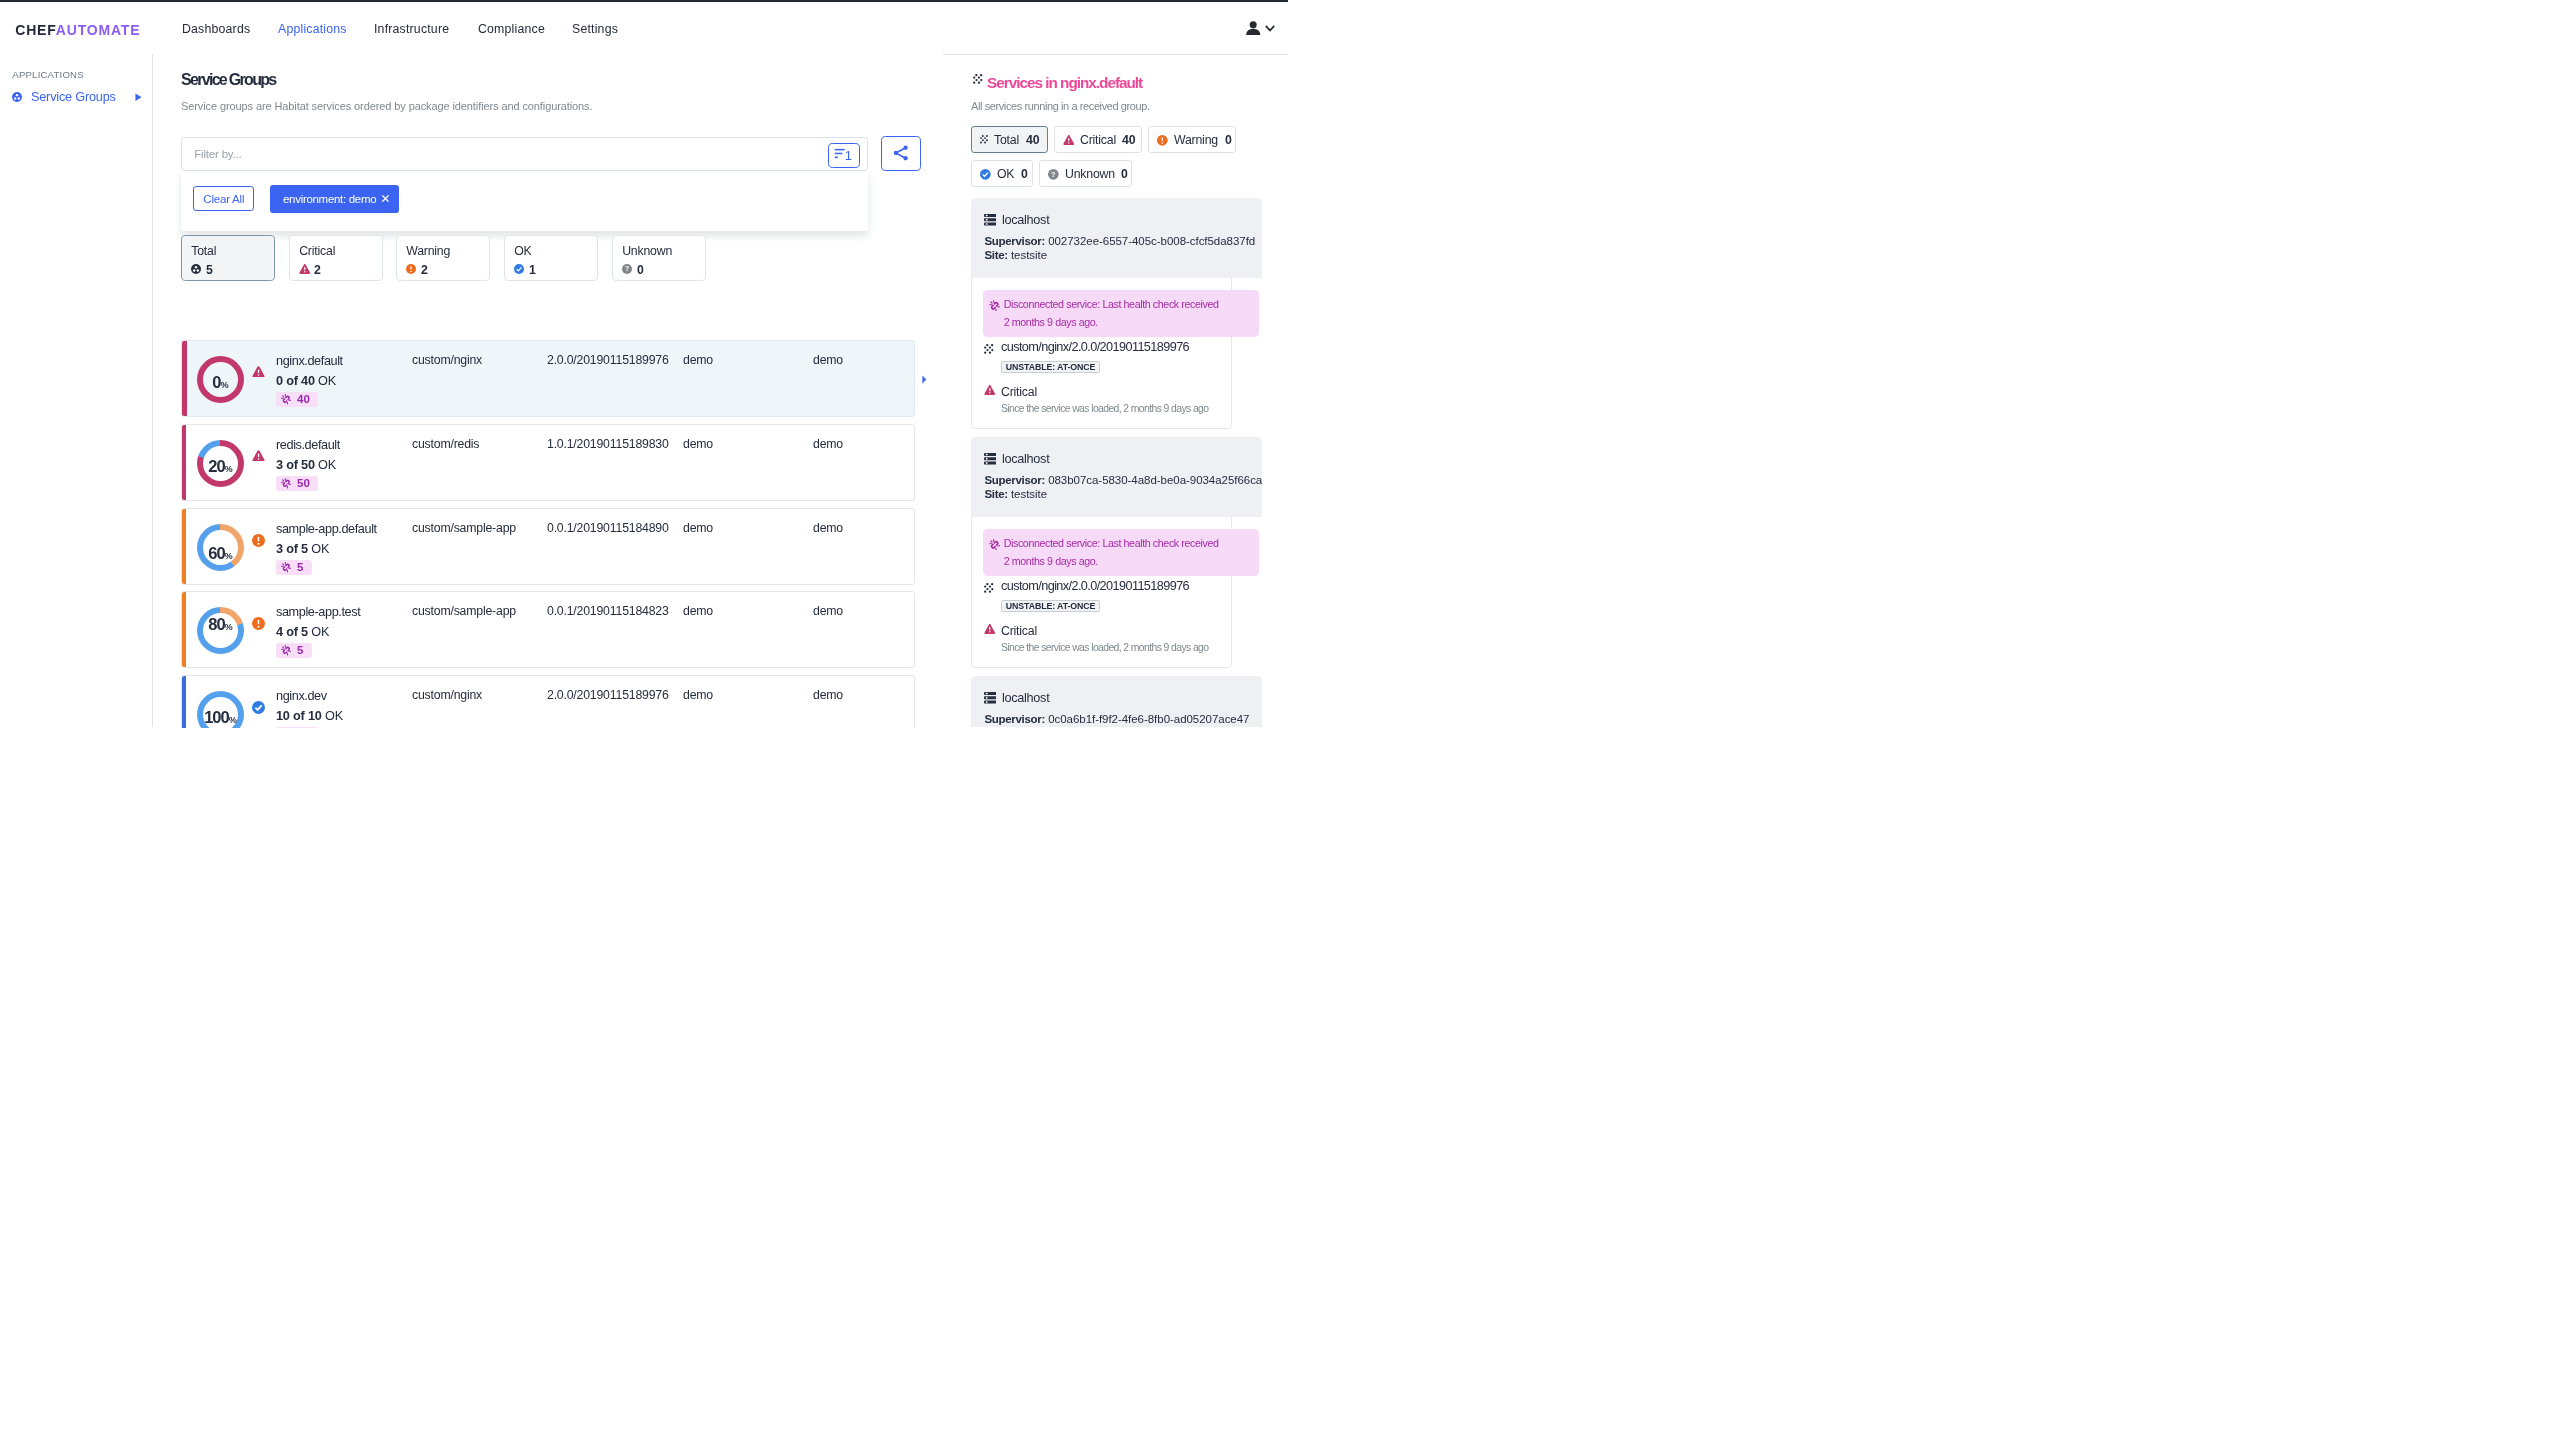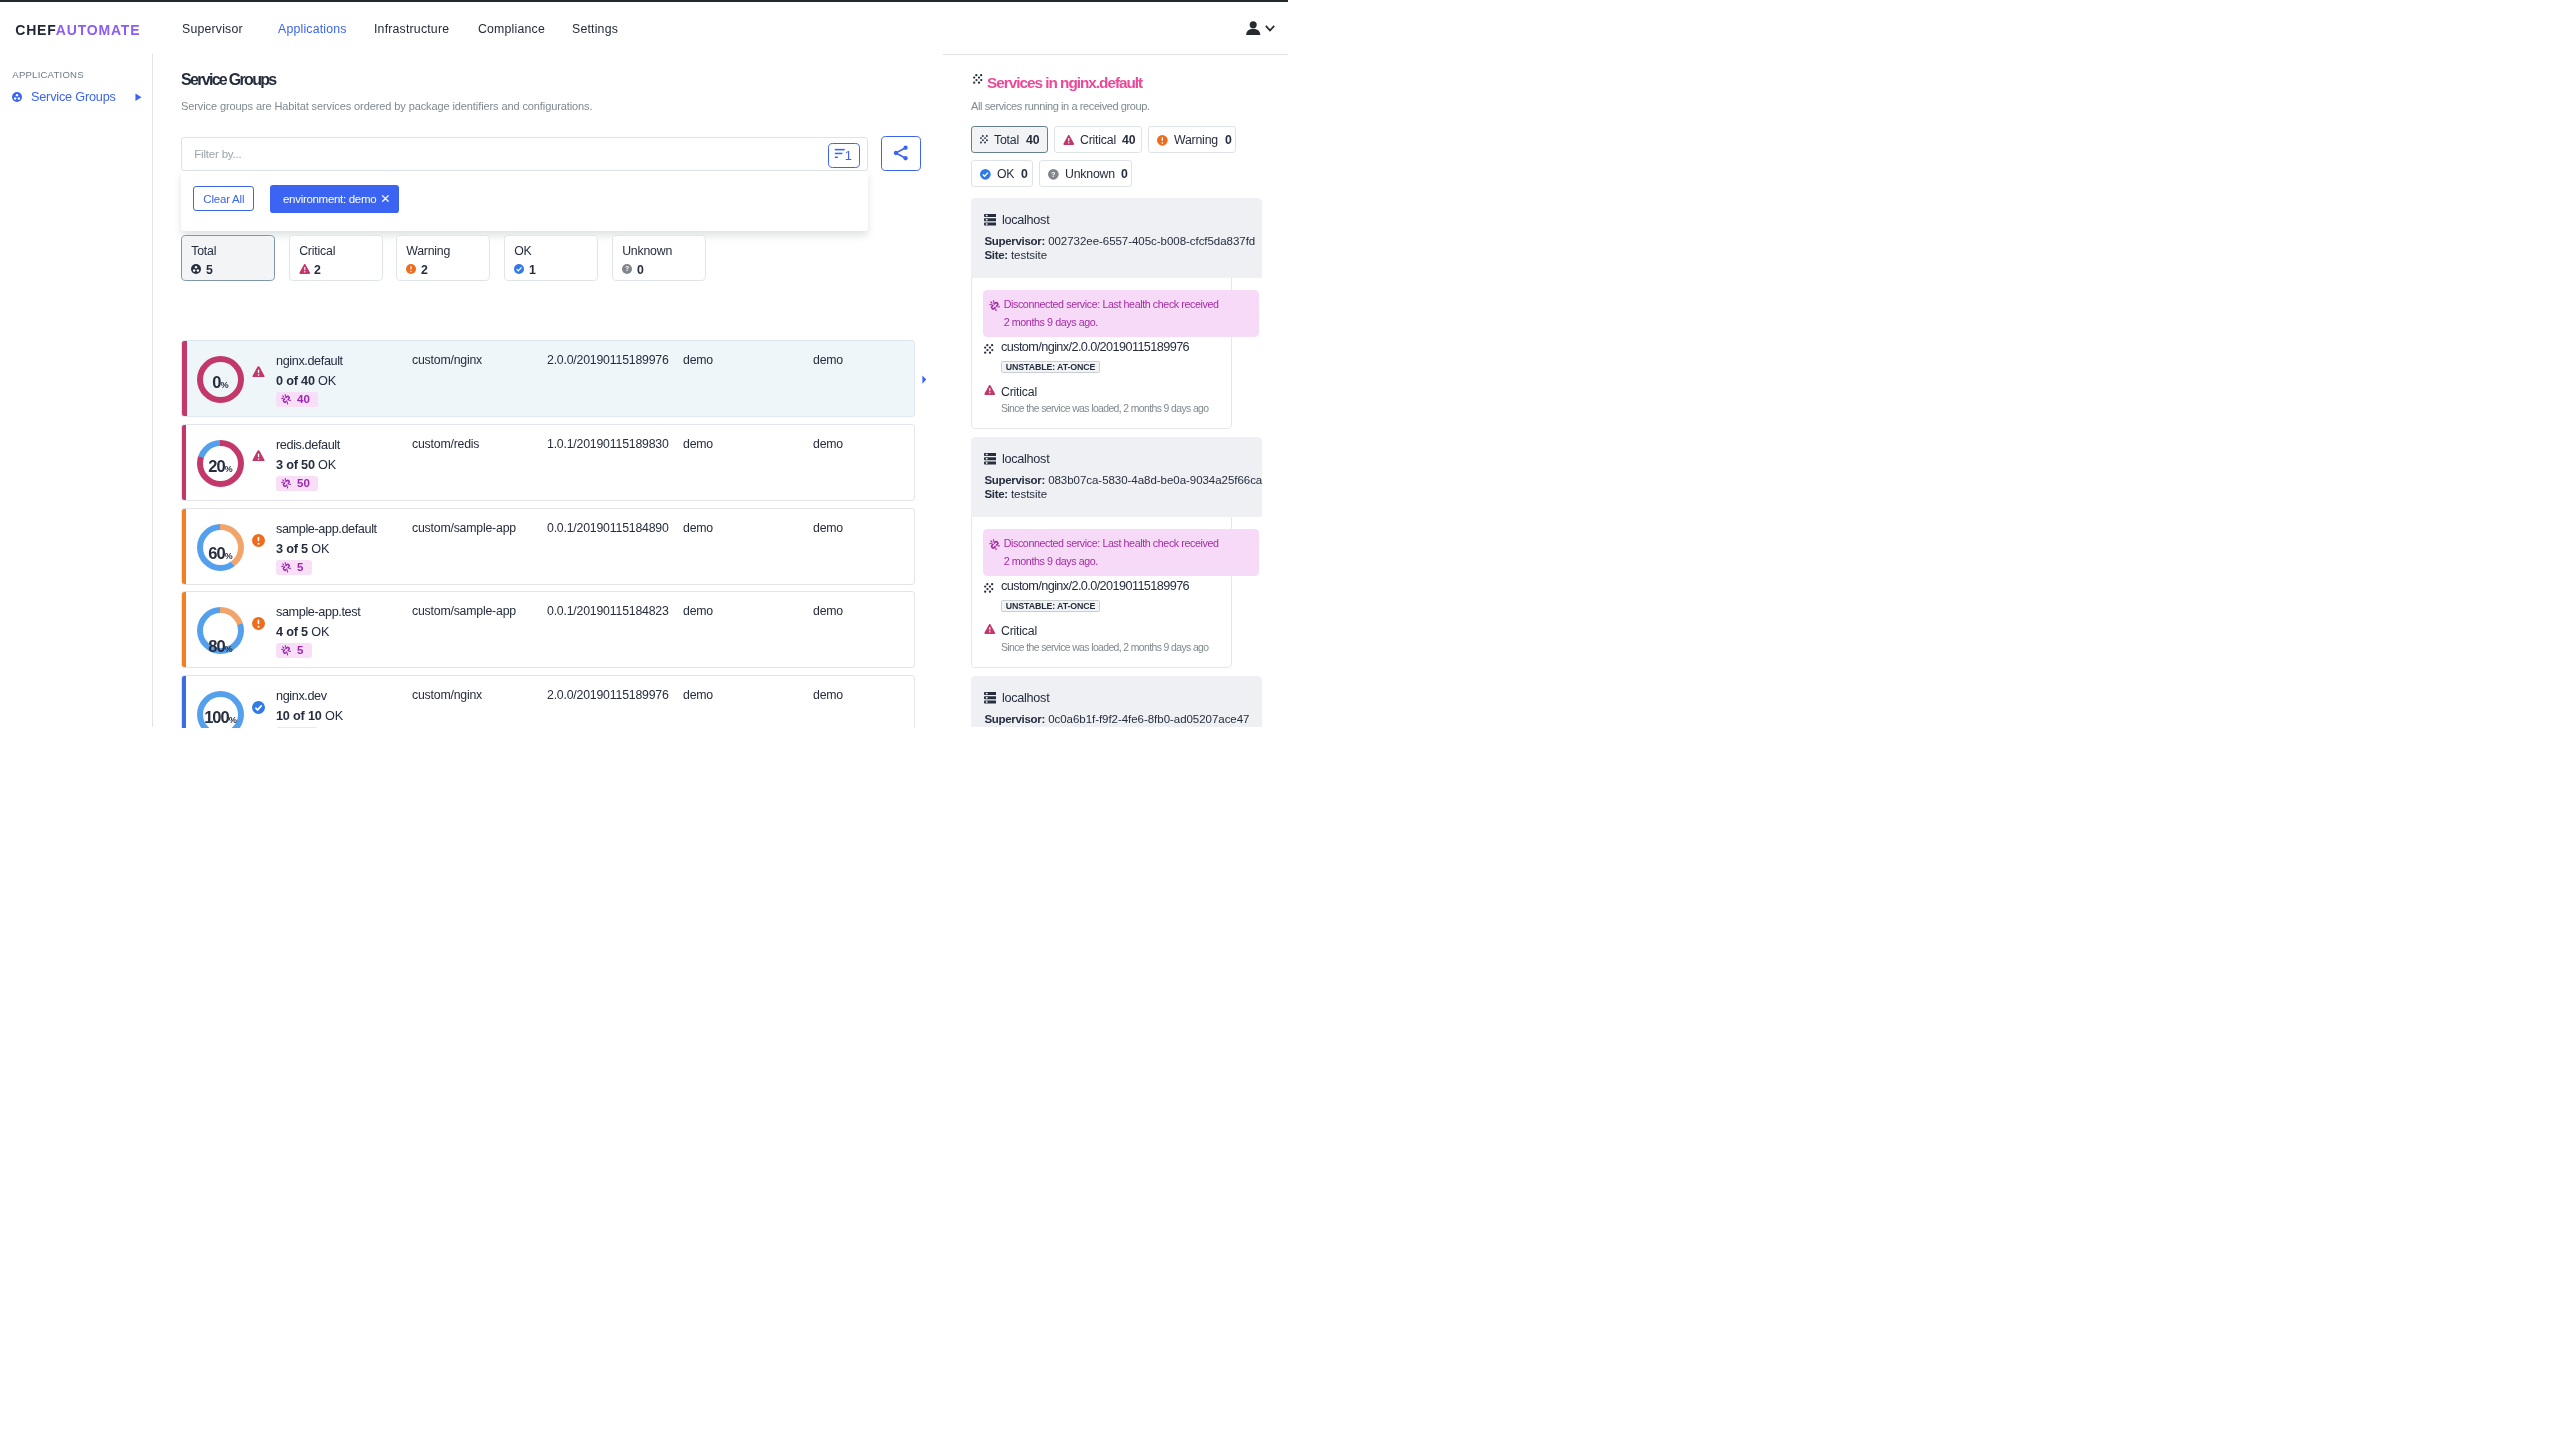--- a/index.html
+++ b/index.html
@@ -124,21 +124,21 @@
         <line x1="19.2" y1="14.6" x2="22.4" y2="14.1"></line>
         <line x1="14.3" y1="19.3" x2="14.8" y2="22.5"></line>
       </g>
     </g>
   </defs>
 </svg>
 <div id="page">
   <div id="topstrip"></div>
   <div id="nav">
     <div class="logo">CHEF<span class="aut">AUTOMATE</span></div>
-    <div class="navlink" style="left:182px;">Supervisor</div>
+    <div class="navlink" style="left:182px;">Dashboards</div>
     <div class="navlink active" style="left:278px;">Applications</div>
     <div class="navlink" style="left:374px;">Infrastructure</div>
     <div class="navlink" style="left:478px;">Compliance</div>
     <div class="navlink" style="left:572px;">Settings</div>
     <svg class="abs" style="left:1244px; top:17px;" width="18.4" height="18.4" viewBox="0 0 24 24">
       <circle cx="12" cy="7.5" r="4.6" fill="#26292e"></circle>
       <path d="M2.8 21 C2.8 15.4 6.9 12.6 12 12.6 C17.1 12.6 21.2 15.4 21.2 21 Z" fill="#26292e"></path>
     </svg>
     <svg class="abs" style="left:1265px; top:23px;" width="10" height="7" viewBox="0 0 13 9">
       <path d="M1 1 L6.5 7 L12 1" stroke="#26292e" stroke-width="2.2" fill="none"></path>
@@ -309,21 +309,21 @@
     <div class="rcell" style="left:230px;">custom/sample-app</div>
     <div class="rcell" style="left:365px;">0.0.1/20190115184890</div>
     <div class="rcell" style="left:501px;">demo</div>
     <div class="rcell" style="left:631px;">demo</div>
   </div>
 
   <div class="row" style="top:591px;">
     <div class="rbar" style="background:#f08021;"></div>
     <div class="donut" style="background:conic-gradient(#f2a56a 0 72deg, #55a0ec 72deg 360deg);">
         <div class="hole">
-          <div style="margin-top:24px;"><span class="pct">80</span><span class="pctsign">%</span></div>
+          <div style="margin-top:2px;"><span class="pct">80</span><span class="pctsign">%</span></div>
         </div>
       </div>
     <svg class="sicon" width="13" height="13" viewBox="0 0 13 13">
       <circle cx="6.5" cy="6.5" r="6.5" fill="#ed6c1e"></circle>
       <rect x="5.7" y="2.7" width="1.6" height="4.6" rx="0.8" fill="#fff"></rect>
       <circle cx="6.5" cy="9.8" r="1" fill="#fff"></circle>
     </svg>
     <div class="rtitle">sample-app.test</div>
     <div class="rok"><b>4 of 5</b> OK</div>
     <div class="badge"><svg width="10.7" height="10.7" viewBox="0 0 24 24" style="color:#9a27ae;">

